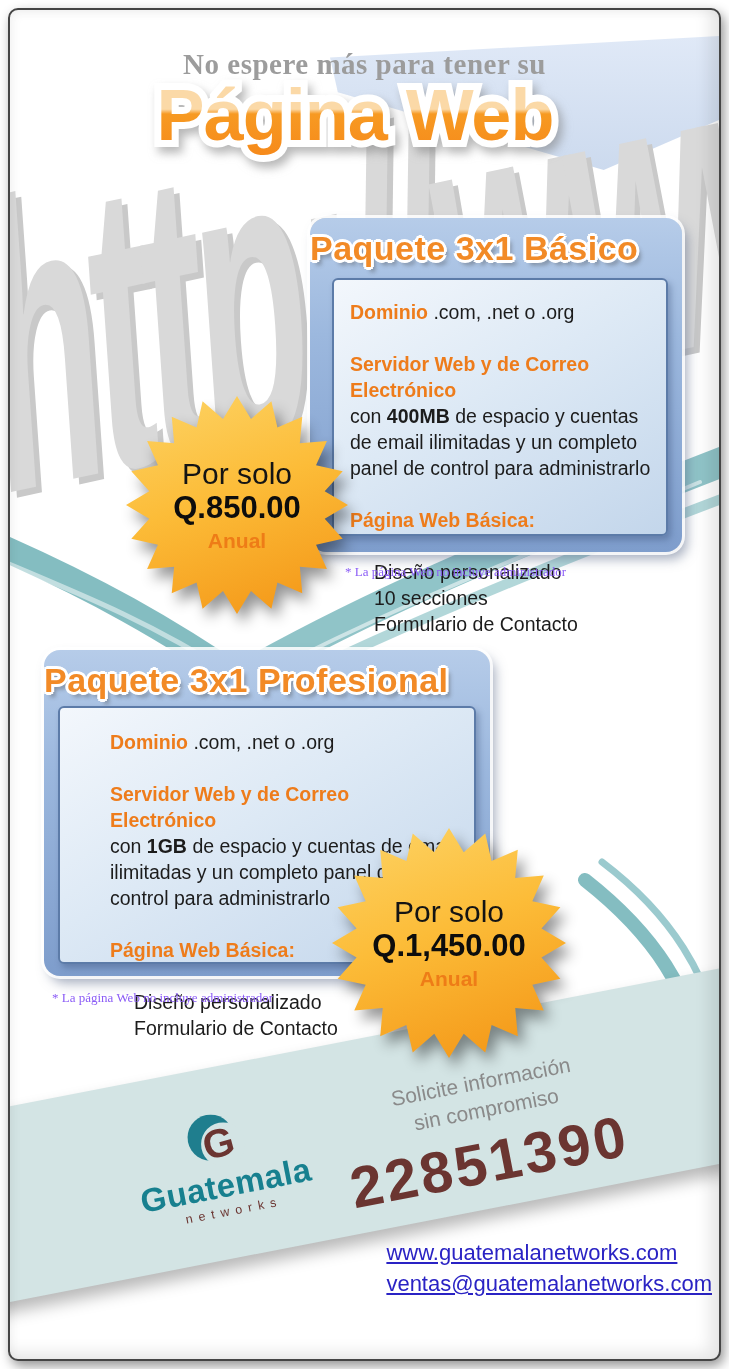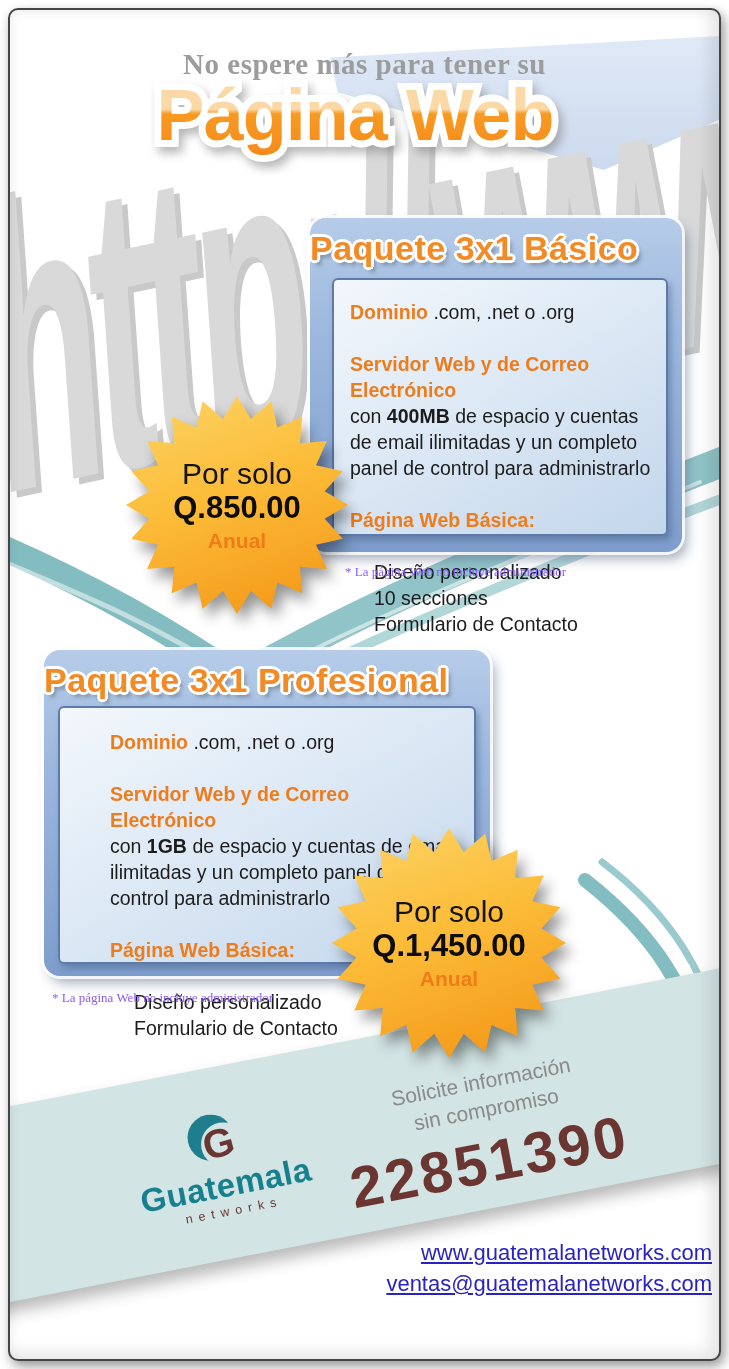--- a/index.html
+++ b/index.html
@@ -107,21 +107,21 @@
     font-size:21px;color:#8a8a8a;line-height:1.35;
   }
   .band-phone{
     position:absolute;left:281px;top:112px;width:480px;text-align:center;
     font-size:58px;font-weight:bold;color:#6b3531;letter-spacing:3px;
   }
   .band-logo{position:absolute;left:168px;top:44px;width:180px;display:flex;flex-direction:column;align-items:center;}
   .logo-name{font-size:33px;font-weight:bold;color:#17808f;letter-spacing:.5px;line-height:1;margin-top:2px;}
   .logo-sub{font-size:12.5px;color:#6b3531;letter-spacing:6px;margin-top:3px;padding-left:6px;}
   
-  .links{position:absolute;right:17px;top:1238px;text-align:right;font-size:22px;line-height:1.4;z-index:30;}
+  .links{position:absolute;right:17px;top:1238px;text-align:left;font-size:22px;line-height:1.4;z-index:30;}
   .links a{color:#2a23c4;display:block;text-decoration:underline;}
 </style>
 </head>
 <body>
 
 <div class="card">
   <div class="canvas">
 
     <div class="corner-blue"></div>
     <div class="watermark">http://www</div>

